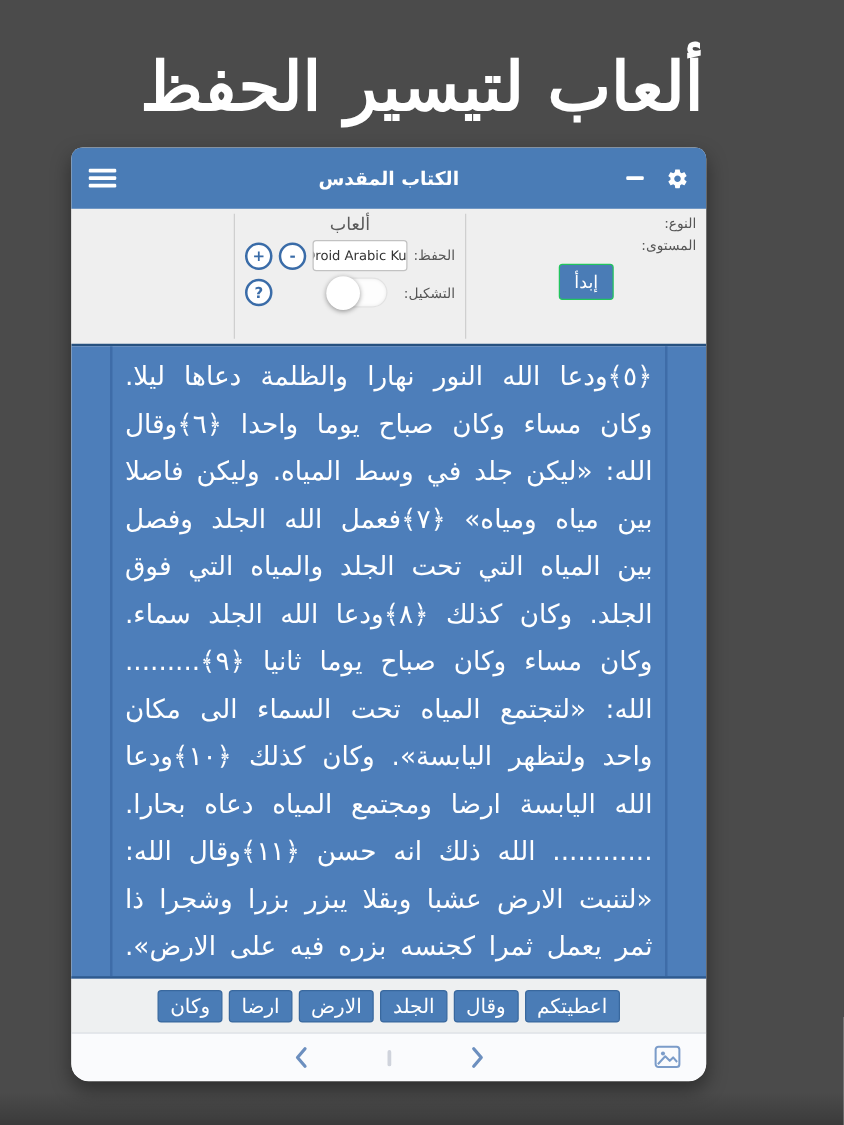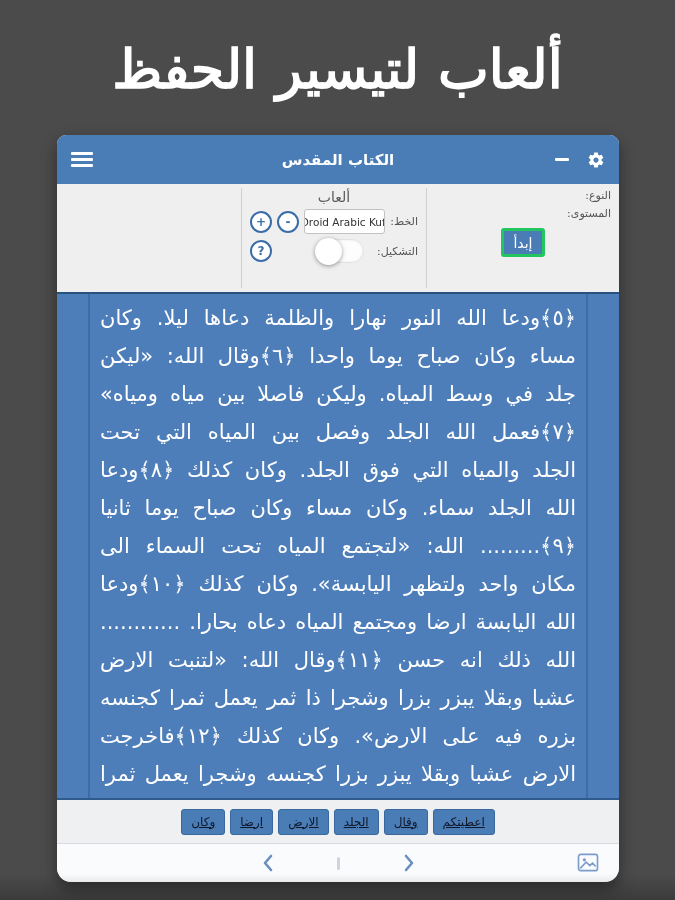--- a/index.html
+++ b/index.html
@@ -18,21 +18,21 @@
   
   .page-heading{
     position:absolute; top:14px; left:0; width:675px; height:110px;
     display:flex; align-items:center; justify-content:center;
     color:#ffffff; font-family:"DejaVu Serif", serif;
     font-size:54px; font-weight:bold; letter-spacing:1px;
     direction:rtl; text-align:center;
   }
   
   .card{
-    position:absolute; left:57px; top:135px; width:562px; height:747px;
+    position:absolute; left:57px; top:118px; width:508px; height:747px;
     display:flex; flex-direction:column;
     border-radius:9px 9px 14px 14px;
     box-shadow:0 7px 16px rgba(0,0,0,0.4);
     background:#efefef; overflow:hidden;
   }
   
   .titlebar{
     height:49px; background:#4a7cb6; flex:0 0 49px;
     display:flex; align-items:center; position:relative;
     padding:0 14px;
@@ -65,21 +65,21 @@
     overflow:hidden; white-space:nowrap; cursor:pointer; padding:0 4px;
   }
   .field.level{ background:#f4f4f4; justify-content:flex-start; }
   .circle-btn{
     width:22px; height:22px; flex:0 0 22px; border:2px solid #3a6ca8; border-radius:50%;
     background:#fff; color:#3a6ca8; font-size:12px; font-weight:bold;
     display:flex; align-items:center; justify-content:center; cursor:pointer;
   }
   .start-btn{
     margin:3px auto 0; width:44px; height:29px; background:#4a7cb6; color:#fff;
-    border:3px solid #22c55e; border-radius:3px; font-size:14px; cursor:pointer;
+    border:1px solid #22c55e; border-radius:3px; font-size:14px; cursor:pointer;
     display:flex; align-items:center; justify-content:center;
     font-family:"DejaVu Sans", sans-serif;
   }
   .toggle{
     width:48px; height:24px; border-radius:13px; background:#fdfdfd;
     border:1px solid #e2e2e2; position:relative; cursor:pointer;
     box-shadow:inset 0 0 3px rgba(0,0,0,0.08); margin-right:8px;
   }
   .toggle .knob{
     position:absolute; left:-2px; top:-2px; width:27px; height:27px; border-radius:50%;
@@ -107,23 +107,22 @@
     font-family:"DejaVu Sans", sans-serif; word-spacing:2px;
   }
   
   .word-bank{
     flex:0 0 44px; background:#eef0f1; display:flex; align-items:center;
     justify-content:center; gap:5px; direction:rtl;
     border-bottom:1px solid #d8dce2;
   }
   .word-btn{
     background:#4a7cb6; border:1px solid #39689e; border-radius:3px;
-    color:#0f172a; font-size:12px; height:26px; padding:0 9px; cursor:pointer;
+    color:#ffffff; font-size:16px; height:26px; padding:0 9px; cursor:pointer;
     font-family:"DejaVu Sans", sans-serif;
-    text-decoration:underline;
   }
   
   .bottom-nav{
     flex:0 0 38px; background:#fafbfd; position:relative;
     display:flex; align-items:center; justify-content:center; gap:62px;
     border-radius:0 0 14px 14px;
   }
   .chev{ width:14px; height:18px; cursor:pointer; display:block; }
   .page-indicator{ width:3px; height:13px; background:#cfd3dc; border-radius:2px; }
   .img-btn{ position:absolute; right:20px; top:9px; width:22px; height:19px; cursor:pointer; }
@@ -160,21 +159,21 @@
         <span class="tlabel">المستوى:</span>
       </div>
       <button class="start-btn">إبدأ</button>
     </div>
 
     <div class="vdiv"></div>
 
     <div class="tsection sec-options">
       <h3>ألعاب</h3>
       <div class="trow">
-        <span class="tlabel">الخط:</span>
+        <span class="tlabel">الحفظ:</span>
         <div class="field">Droid Arabic Kufi</div>
         <div class="circle-btn">-</div>
         <div class="circle-btn">+</div>
       </div>
       <div class="trow row-tashkeel">
         <span class="tlabel">التشكيل:</span>
         <div class="toggle">
           <div class="knob"></div>
         </div>
         <div class="spacer"></div>

